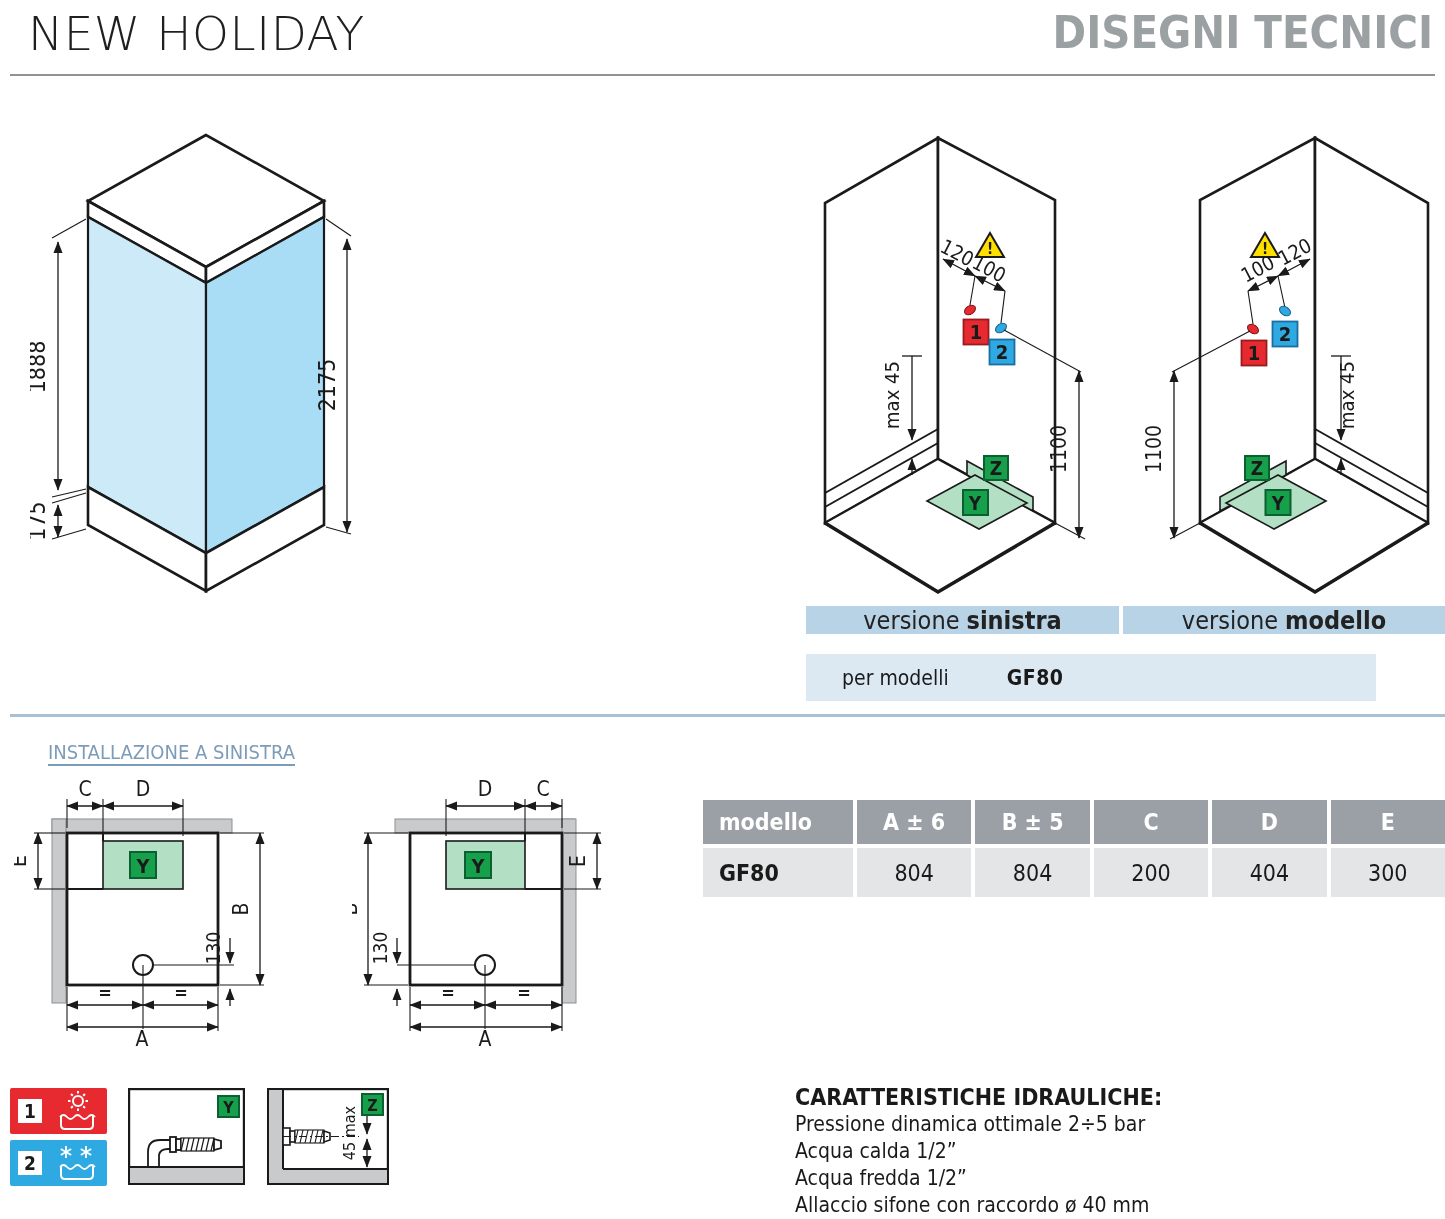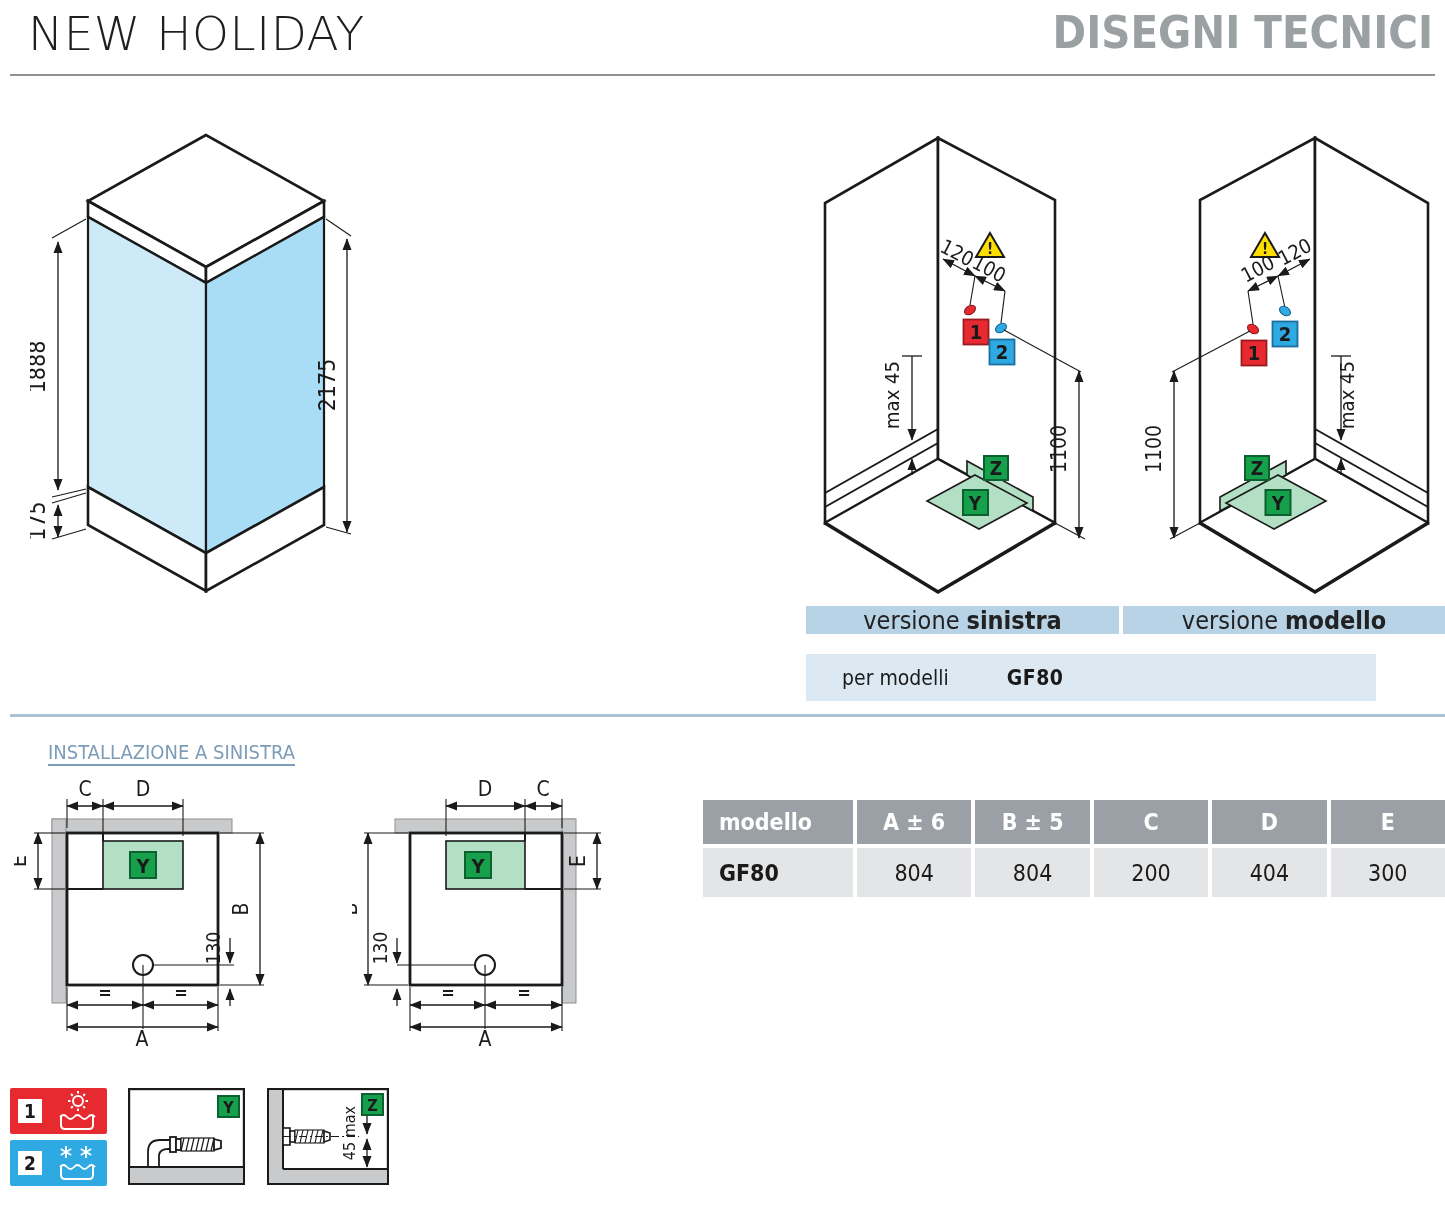--- a/index.html
+++ b/index.html
@@ -447,14 +447,21 @@
       <line class="dim" x1="100" y1="20" x2="100" y2="46" marker-end="url(#mz)"></line>
       <line class="dim" x1="100" y1="51" x2="100" y2="79" marker-start="url(#mz)" marker-end="url(#mz)"></line>
       <text class="dt" font-size="16" text-anchor="middle" transform="rotate(-90 88 45)" x="88" y="45">45 max</text>
     </g>
     <g>
       <rect x="95" y="6" width="21" height="21" fill="#17a04b" stroke="#0c5f2e" stroke-width="2"></rect>
       <text class="dt" x="105.5" y="23" font-size="16" font-weight="bold" fill="#fff" text-anchor="middle">Z</text>
     </g>
   </svg>
 
+  <div class="abs" id="hydr">
+    <div class="t">CARATTERISTICHE IDRAULICHE:</div>
+    <div>Pressione dinamica ottimale 2÷5 bar</div>
+    <div>Acqua calda 1/2”</div>
+    <div>Acqua fredda 1/2”</div>
+    <div>Allaccio sifone con raccordo ø 40 mm</div>
+  </div>
 
 </div>
 
 </body></html>

